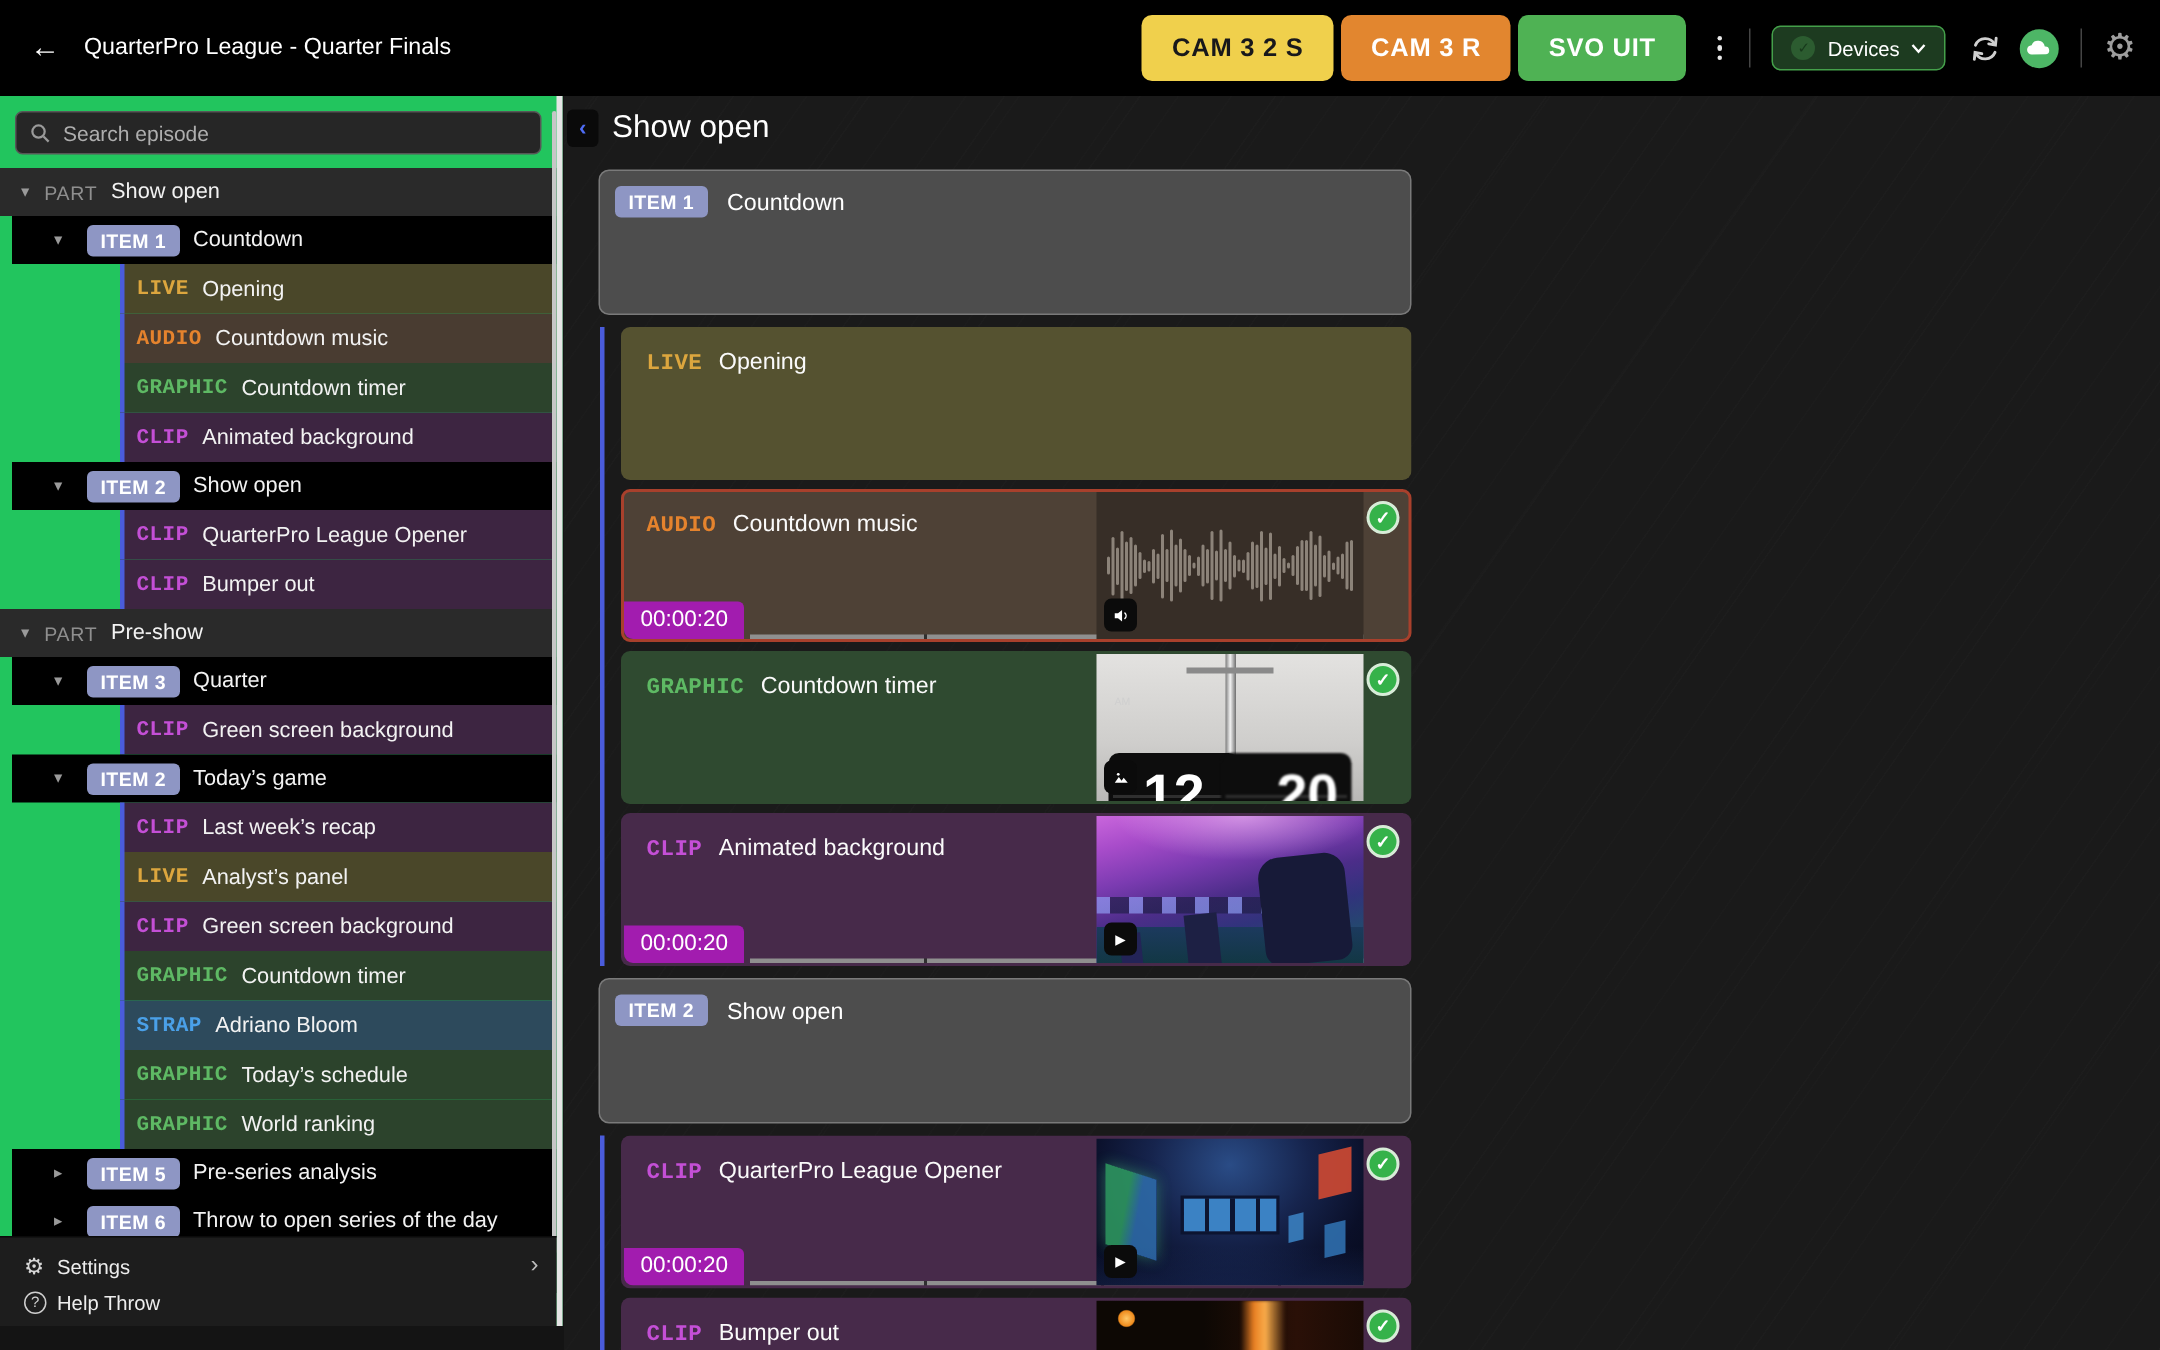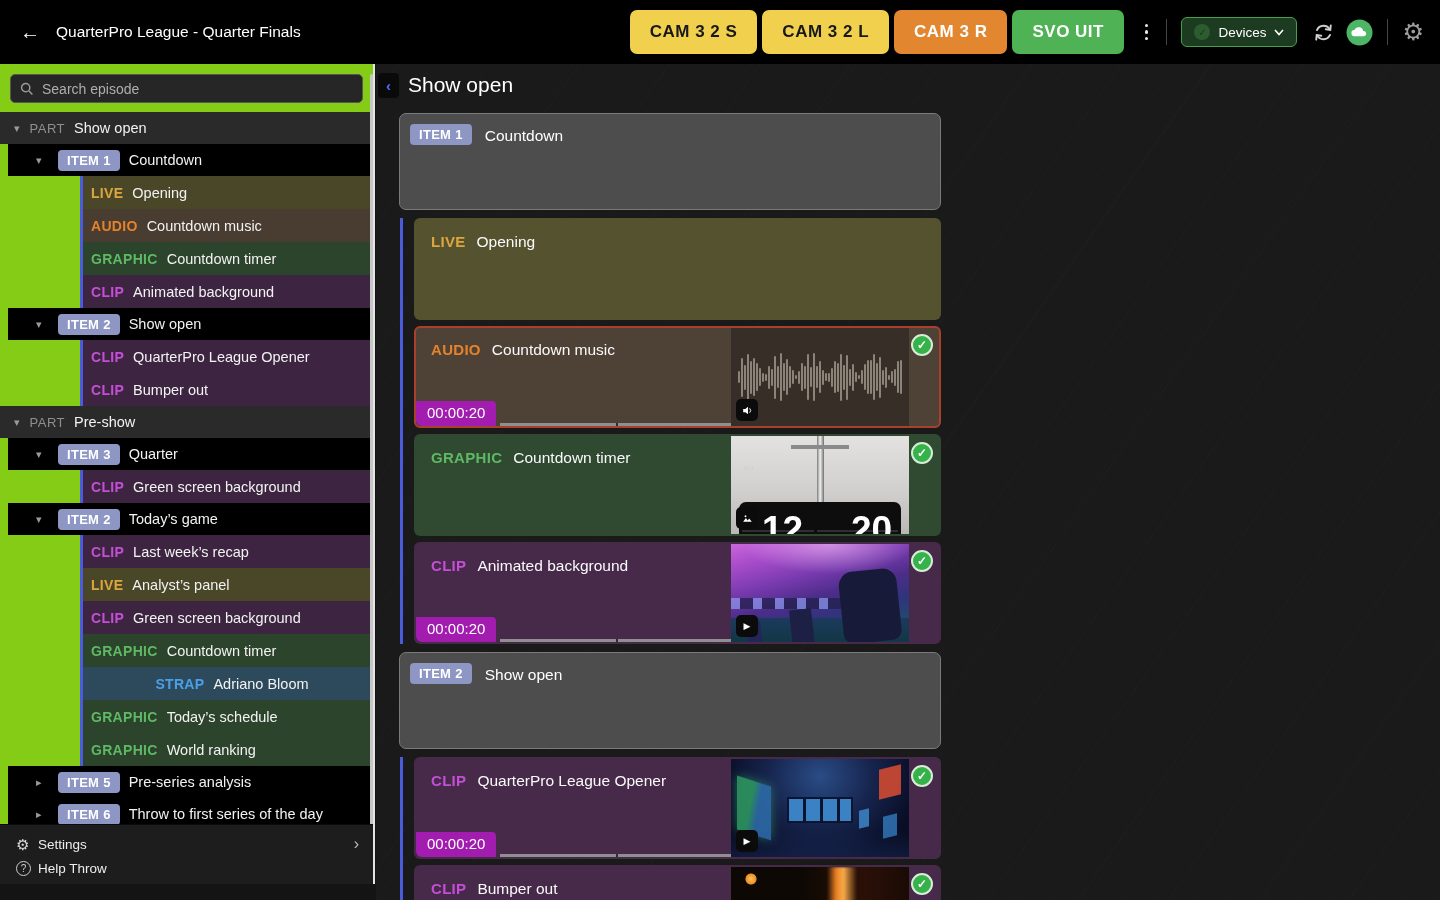--- a/index.html
+++ b/index.html
@@ -26,40 +26,40 @@
   .devices-btn{height:30px;padding:0 12px;border-radius:6px;background:#1d3b20;
     border:1px solid #44a04a;display:flex;align-items:center;gap:8px;color:#fff;
     font-size:13.5px;cursor:pointer;font-family:"Liberation Sans",sans-serif;}
   .dev-check{width:16px;height:16px;border-radius:50%;background:#2c5c30;color:#17391b;
     font-size:10px;display:flex;align-items:center;justify-content:center;}
   .icon-refresh{margin-left:15px;cursor:pointer;display:flex;}
   .icon-cloud{margin-left:11px;cursor:pointer;display:flex;}
   .icon-gear{font-size:24px;color:#9e9e9e;margin:0 4px 0 0;cursor:pointer;line-height:1;}
 
   
-  .sidebar{position:absolute;left:0;top:64px;width:375px;height:820px;background:#84cc16;
-    border-right:2px solid #e5e5e5;overflow:hidden;}
+  .sidebar{position:absolute;left:0;top:64px;width:375px;height:820px;background:#22c55e;
+    border-right:4px solid #e5e5e5;overflow:hidden;}
   .search-wrap{margin:10px 10px 9px 10px;height:29px;background:#262626;border:1px solid #575757;
     border-radius:5px;display:flex;align-items:center;padding:0 9px;gap:8px;}
   .search-wrap svg{flex:0 0 auto;}
   .search-input{flex:1;background:transparent;border:none;outline:none;color:#cfcfcf;
     font-size:14px;font-family:"Liberation Sans",sans-serif;}
   .search-input::placeholder{color:#aeaeae;}
   .trow{display:flex;align-items:center;cursor:pointer;}
   .trow.part{height:32px;background:#2a2a2a;}
   .trow.part .caret{margin:0 10px 0 14px;}
   .part-label{color:#8f8f8f;font-size:13px;letter-spacing:.5px;}
   .trow .row-title{color:#f2f2f2;font-size:14.5px;margin-left:9px;white-space:nowrap;}
   .trow.item{height:32px;background:#000;margin-left:8px;padding-left:28px;}
   .trow.item .caret{margin-right:12px;width:10px;}
   .caret{color:#9a9a9a;font-size:11px;line-height:1;}
   .badge{background:#8e96c4;color:#fff;font-weight:700;font-size:13px;padding:3px 9px;
     border-radius:4px;letter-spacing:.3px;white-space:nowrap;}
   .trow.asset{height:33px;margin-left:80px;border-left:3px solid #4a5cdb;padding-left:8px;}
-  .type-label{font-weight:700;font-size:14px;letter-spacing:.3px;}
+  .type-label{font-weight:700;font-size:14px;letter-spacing:.3px;font-family:Liberation Mono, monospace;}
   .side-scroll{position:absolute;right:0;top:10px;width:3px;height:762px;background:#c6c6c6;
     border-radius:2px;cursor:pointer;}
   .side-footer{position:absolute;left:0;bottom:0;width:375px;height:60px;background:#1d1d1d;
     border-top:1px solid #0b0b0b;padding-top:7px;z-index:5;}
   .foot-row{height:24px;display:flex;align-items:center;padding:0 16px;cursor:pointer;}
   .foot-gear{font-size:15px;color:#d6d6d6;width:20px;line-height:1;}
   .foot-help{width:15px;height:15px;border:1.5px solid #cfcfcf;border-radius:50%;color:#cfcfcf;
     font-size:10px;display:flex;align-items:center;justify-content:center;margin-right:5px;}
   .foot-label{color:#ededed;font-size:13.5px;margin-left:2px;}
   .foot-chev{margin-left:auto;color:#bdbdbd;font-size:16px;}
@@ -140,21 +140,20 @@
 </style>
 </head>
 <body>
 
 <div class="topbar">
   <span class="back">←</span>
   <span class="tb-title">QuarterPro League - Quarter Finals</span>
   <div class="tb-right">
     <span id="cam-buttons" style="display:flex;">
         <button class="cam-btn" style="background: rgb(240, 208, 76); color: rgb(24, 24, 27);">CAM 3 2 S</button>
-        <button class="cam-btn" style="background: rgb(240, 208, 76); color: rgb(24, 24, 27);">CAM 3 2 L</button>
         <button class="cam-btn" style="background: rgb(226, 134, 47); color: rgb(255, 255, 255);">CAM 3 R</button>
         <button class="cam-btn" style="background: rgb(79, 178, 84); color: rgb(255, 255, 255);">SVO UIT</button>
       </span>
     <div class="kebab">
         <i></i>
         <i></i>
         <i></i>
       </div>
     <div class="vdiv"></div>
     <button class="devices-btn">
@@ -259,41 +258,41 @@
         <span class="row-title">Analyst’s panel</span>
       </div>
       <div class="trow asset" style="background: rgb(61, 37, 65); border-left-color: rgb(74, 92, 219);">
         <span class="type-label" style="color: rgb(196, 79, 214);">CLIP</span>
         <span class="row-title">Green screen background</span>
       </div>
       <div class="trow asset" style="background: rgb(44, 67, 44); border-left-color: rgb(74, 92, 219);">
         <span class="type-label" style="color: rgb(94, 185, 100);">GRAPHIC</span>
         <span class="row-title">Countdown timer</span>
       </div>
-      <div class="trow asset" style="background: rgb(45, 74, 92); border-left-color: rgb(74, 92, 219); justify-content: center;">
+      <div class="trow asset" style="background: rgb(45, 74, 92); border-left-color: rgb(74, 92, 219);">
         <span class="type-label" style="color: rgb(74, 160, 232);">STRAP</span>
         <span class="row-title">Adriano Bloom</span>
       </div>
       <div class="trow asset" style="background: rgb(44, 67, 44); border-left-color: rgb(74, 92, 219);">
         <span class="type-label" style="color: rgb(94, 185, 100);">GRAPHIC</span>
         <span class="row-title">Today’s schedule</span>
       </div>
       <div class="trow asset" style="background: rgb(44, 67, 44); border-left-color: rgb(74, 92, 219);">
         <span class="type-label" style="color: rgb(94, 185, 100);">GRAPHIC</span>
         <span class="row-title">World ranking</span>
       </div>
       <div class="trow item">
         <span class="caret">▸</span>
         <span class="badge" style="background: rgb(142, 150, 196);">ITEM 5</span>
         <span class="row-title">Pre-series analysis</span>
       </div>
       <div class="trow item">
         <span class="caret">▸</span>
         <span class="badge" style="background: rgb(142, 150, 196);">ITEM 6</span>
-        <span class="row-title">Throw to first series of the day</span>
+        <span class="row-title">Throw to open series of the day</span>
       </div>
       <div class="trow item">
         <span class="caret">▸</span>
         <span class="badge" style="background: rgb(142, 150, 196);">ITEM 7</span>
         <span class="row-title"></span>
       </div>
     </div>
   <div class="side-scroll"></div>
   <div class="side-footer">
     <div class="foot-row">

